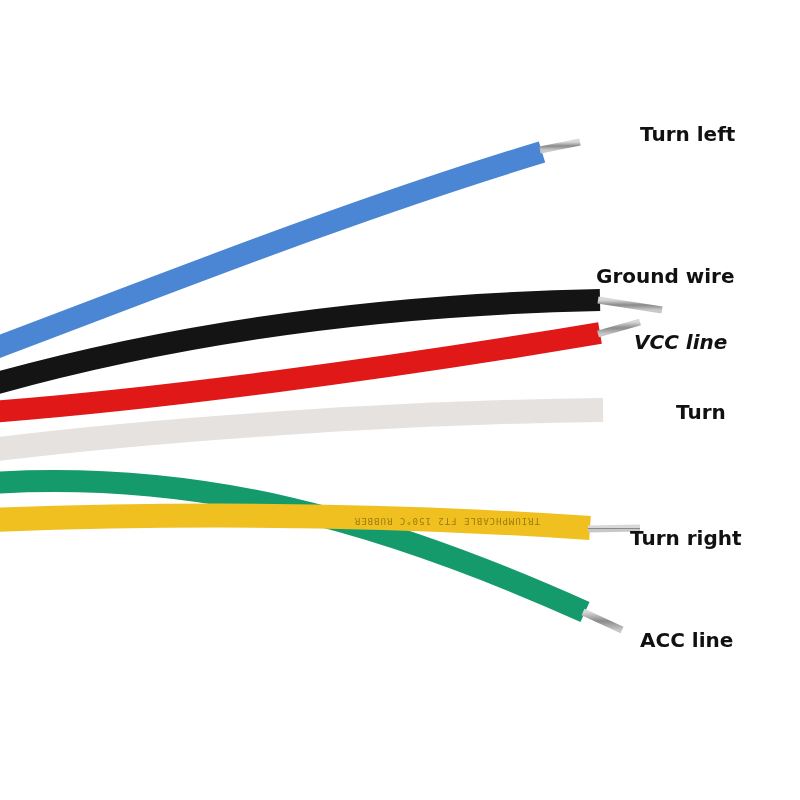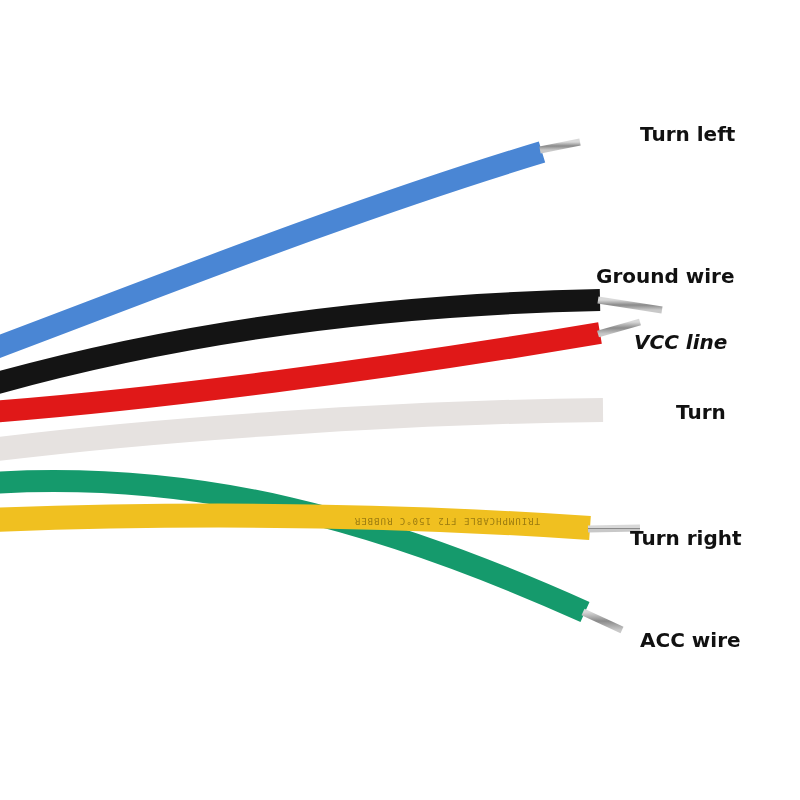--- a/index.html
+++ b/index.html
@@ -63,14 +63,14 @@
       <path d="M 588 529 L 640 528" stroke="url(#metal)" stroke-width="7" fill="none"></path>
       <text class="print" x="40" y="524" transform="rotate(180 290 521)">TRIUMPHCABLE   FT2   150°C   RUBBER</text>
     </g>
   </svg>
 
   <div class="label" style="left:640px; top:122px;">Turn left</div>
   <div class="label" style="left:596px; top:264px;">Ground wire</div>
   <div class="label" style="left:634px; top:330px;font-style:italic;">VCC line</div>
   <div class="label" style="left:676px; top:400px;">Turn</div>
   <div class="label" style="left:630px; top:514px;margin-top:12px;">Turn right</div>
-  <div class="label" style="left:640px; top:628px;">ACC wire</div>
+  <div class="label" style="left:640px; top:628px;">ACC line</div>
 </div>
 
 </body></html>

